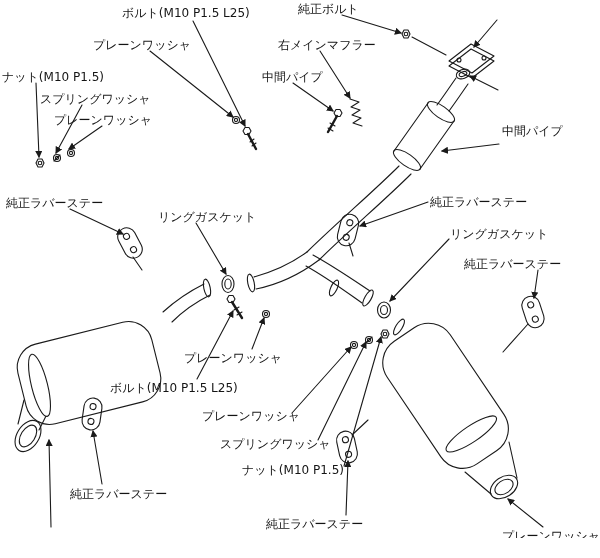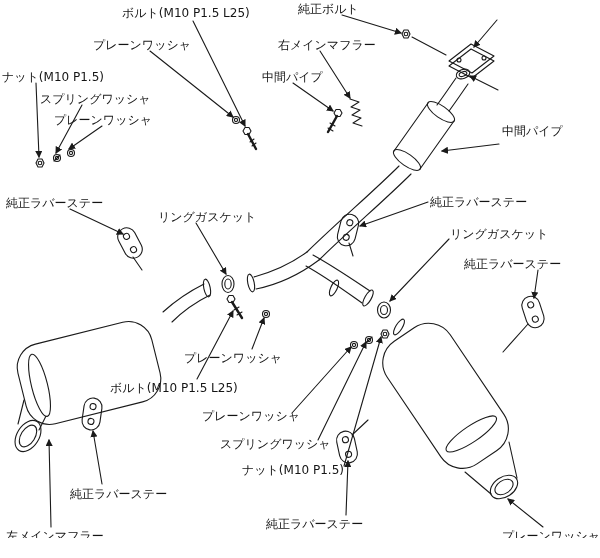--- a/index.html
+++ b/index.html
@@ -211,16 +211,15 @@
   <div class="lbl" style="left:158px;top:210px">リングガスケット</div>
   <div class="lbl" style="left:430px;top:195px">純正ラバーステー</div>
   <div class="lbl" style="left:450px;top:227px">リングガスケット</div>
   <div class="lbl" style="left:464px;top:257px">純正ラバーステー</div>
   <div class="lbl" style="left:184px;top:351px">プレーンワッシャ</div>
   <div class="lbl" style="left:110px;top:381px">ボルト(M10 P1.5 L25)</div>
   <div class="lbl" style="left:202px;top:409px">プレーンワッシャ</div>
   <div class="lbl" style="left:220px;top:437px">スプリングワッシャ</div>
   <div class="lbl" style="left:242px;top:463px">ナット(M10 P1.5)</div>
   <div class="lbl" style="left:70px;top:487px">純正ラバーステー</div>
-  <div class="lbl" style="left:6px;top:529px">左メインマフラー</div>
   <div class="lbl" style="left:266px;top:517px">純正ラバーステー</div>
   <div class="lbl" style="left:502px;top:529px">プレーンワッシャ</div>
 </div>
 
 </body></html>

